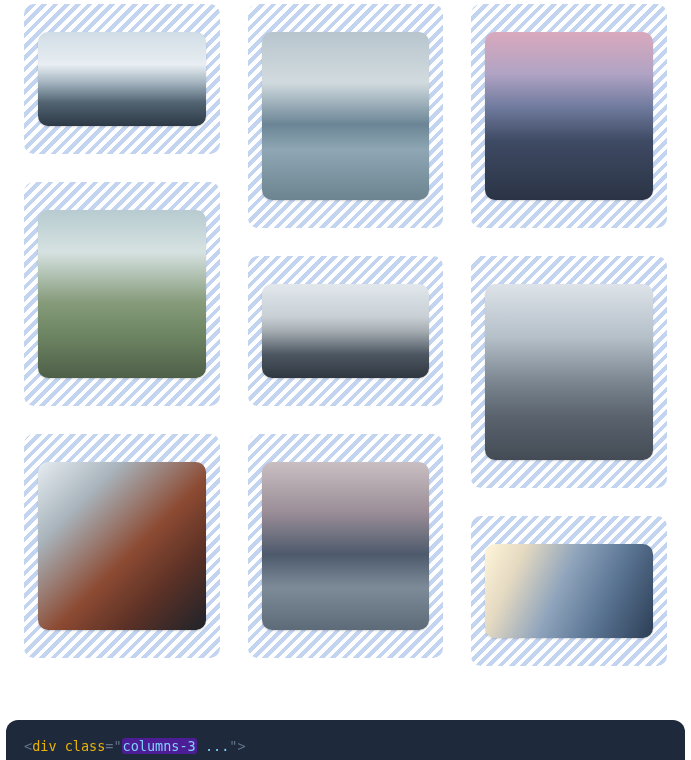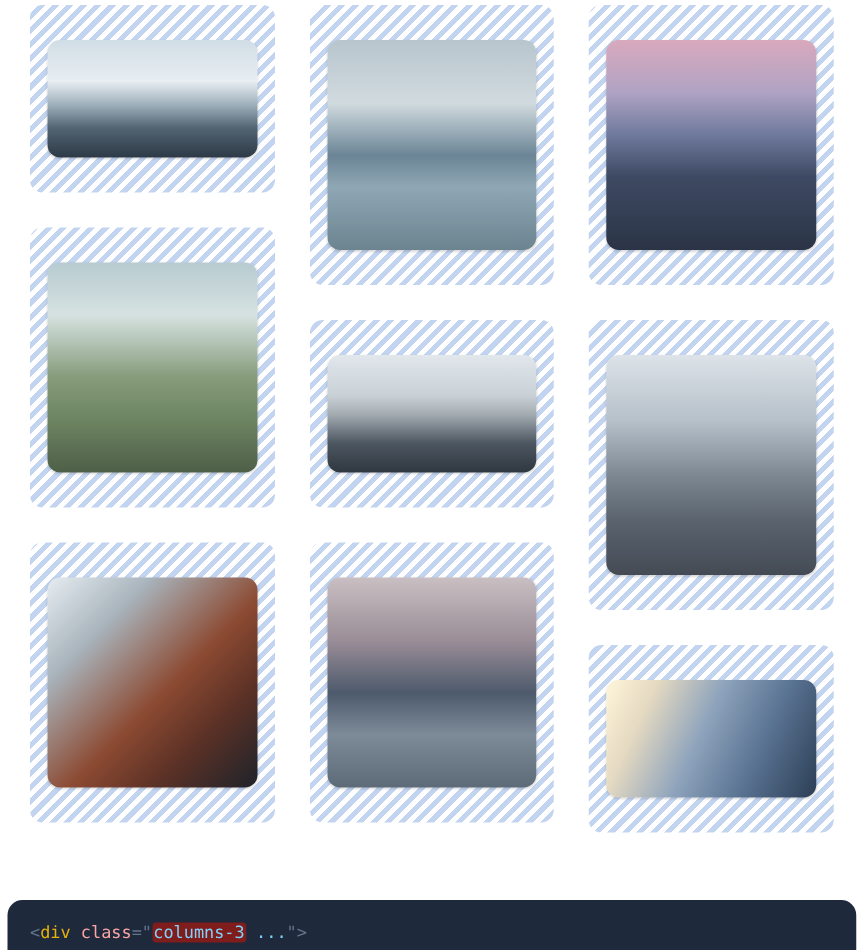--- a/index.html
+++ b/index.html
@@ -63,24 +63,24 @@
     font-family: ui-monospace, SFMono-Regular, Menlo, Monaco, Consolas, monospace;
     font-size: 13.5px;
     line-height: 1.6;
     color: #e2e8f0;
     overflow-x: auto;
   }
   .code-container .line { white-space: pre; }
   .indent1 { padding-left: 16px; }
   .tok-punct { color: #64748b; }
   .tok-tag { color: #eab308; }
-  .tok-attr { color: #fca5a5; }
+  .tok-attr { color: #eab308; }
   .tok-eq { color: #64748b; }
   .tok-str { color: #7dd3fc; }
-  .tok-hl { background: #7f1d1d; border-radius: 3px; padding: 0 1px;}
+  .tok-hl { background: #4c1d95; border-radius: 3px; padding: 0 1px;}
 </style>
 </head>
 <body>
 
 <div class="demo-container">
   <div class="columns-wrap">
 
     <div class="col-cell">
       <div class="thumb aspect-video img-snow-peak"></div>
     </div>

